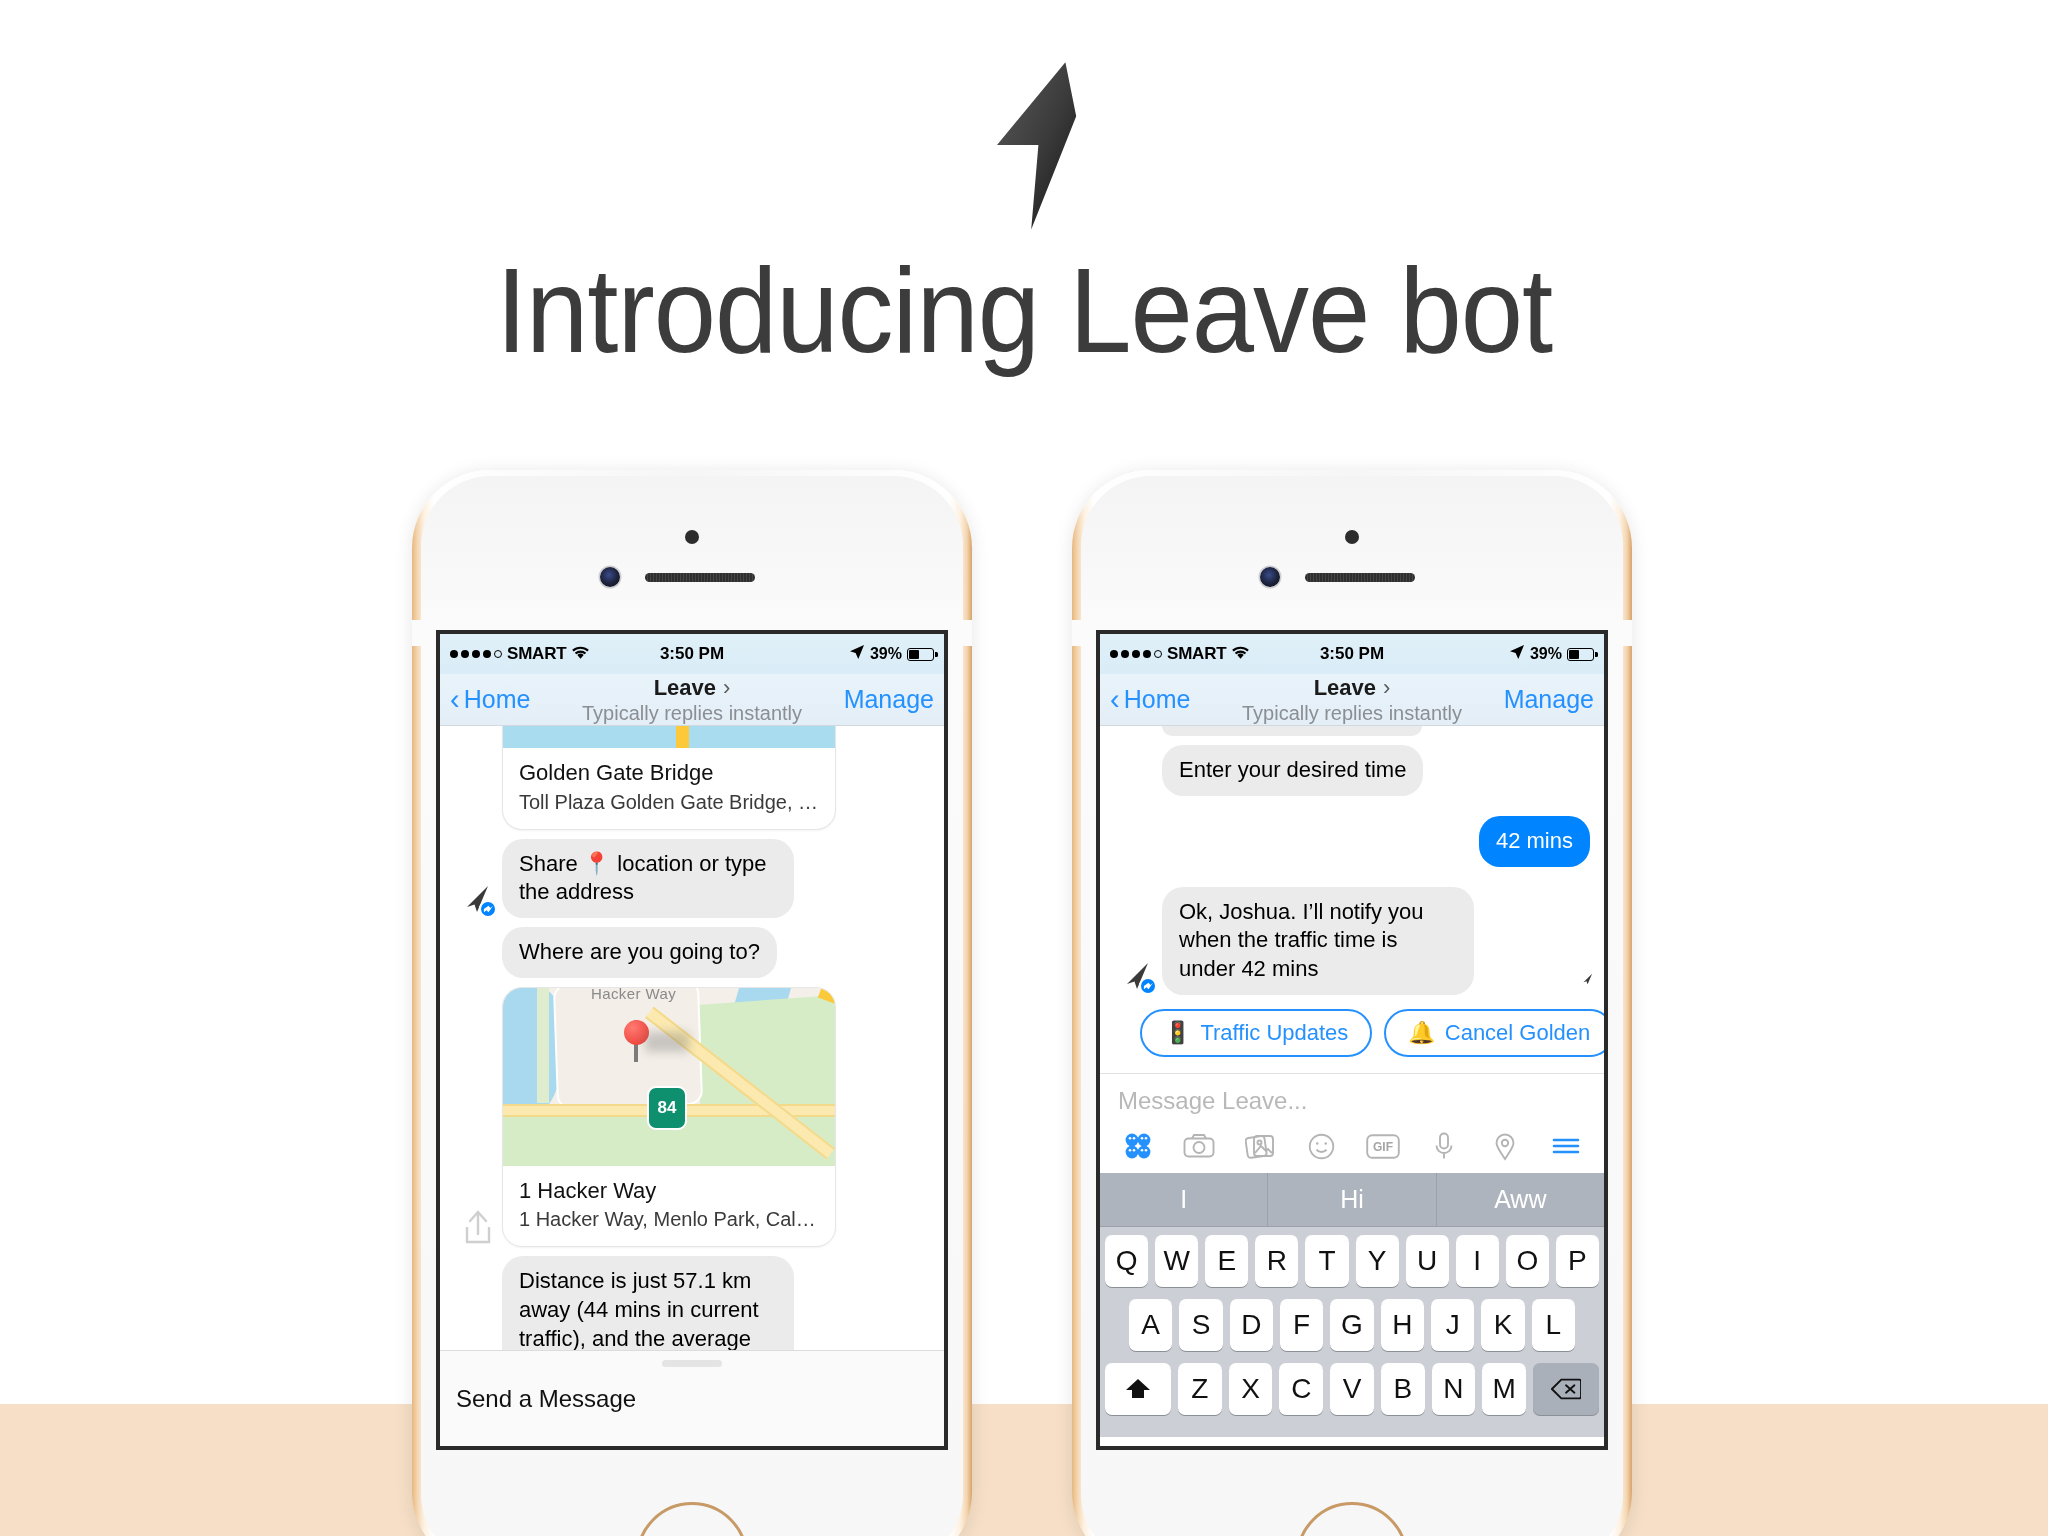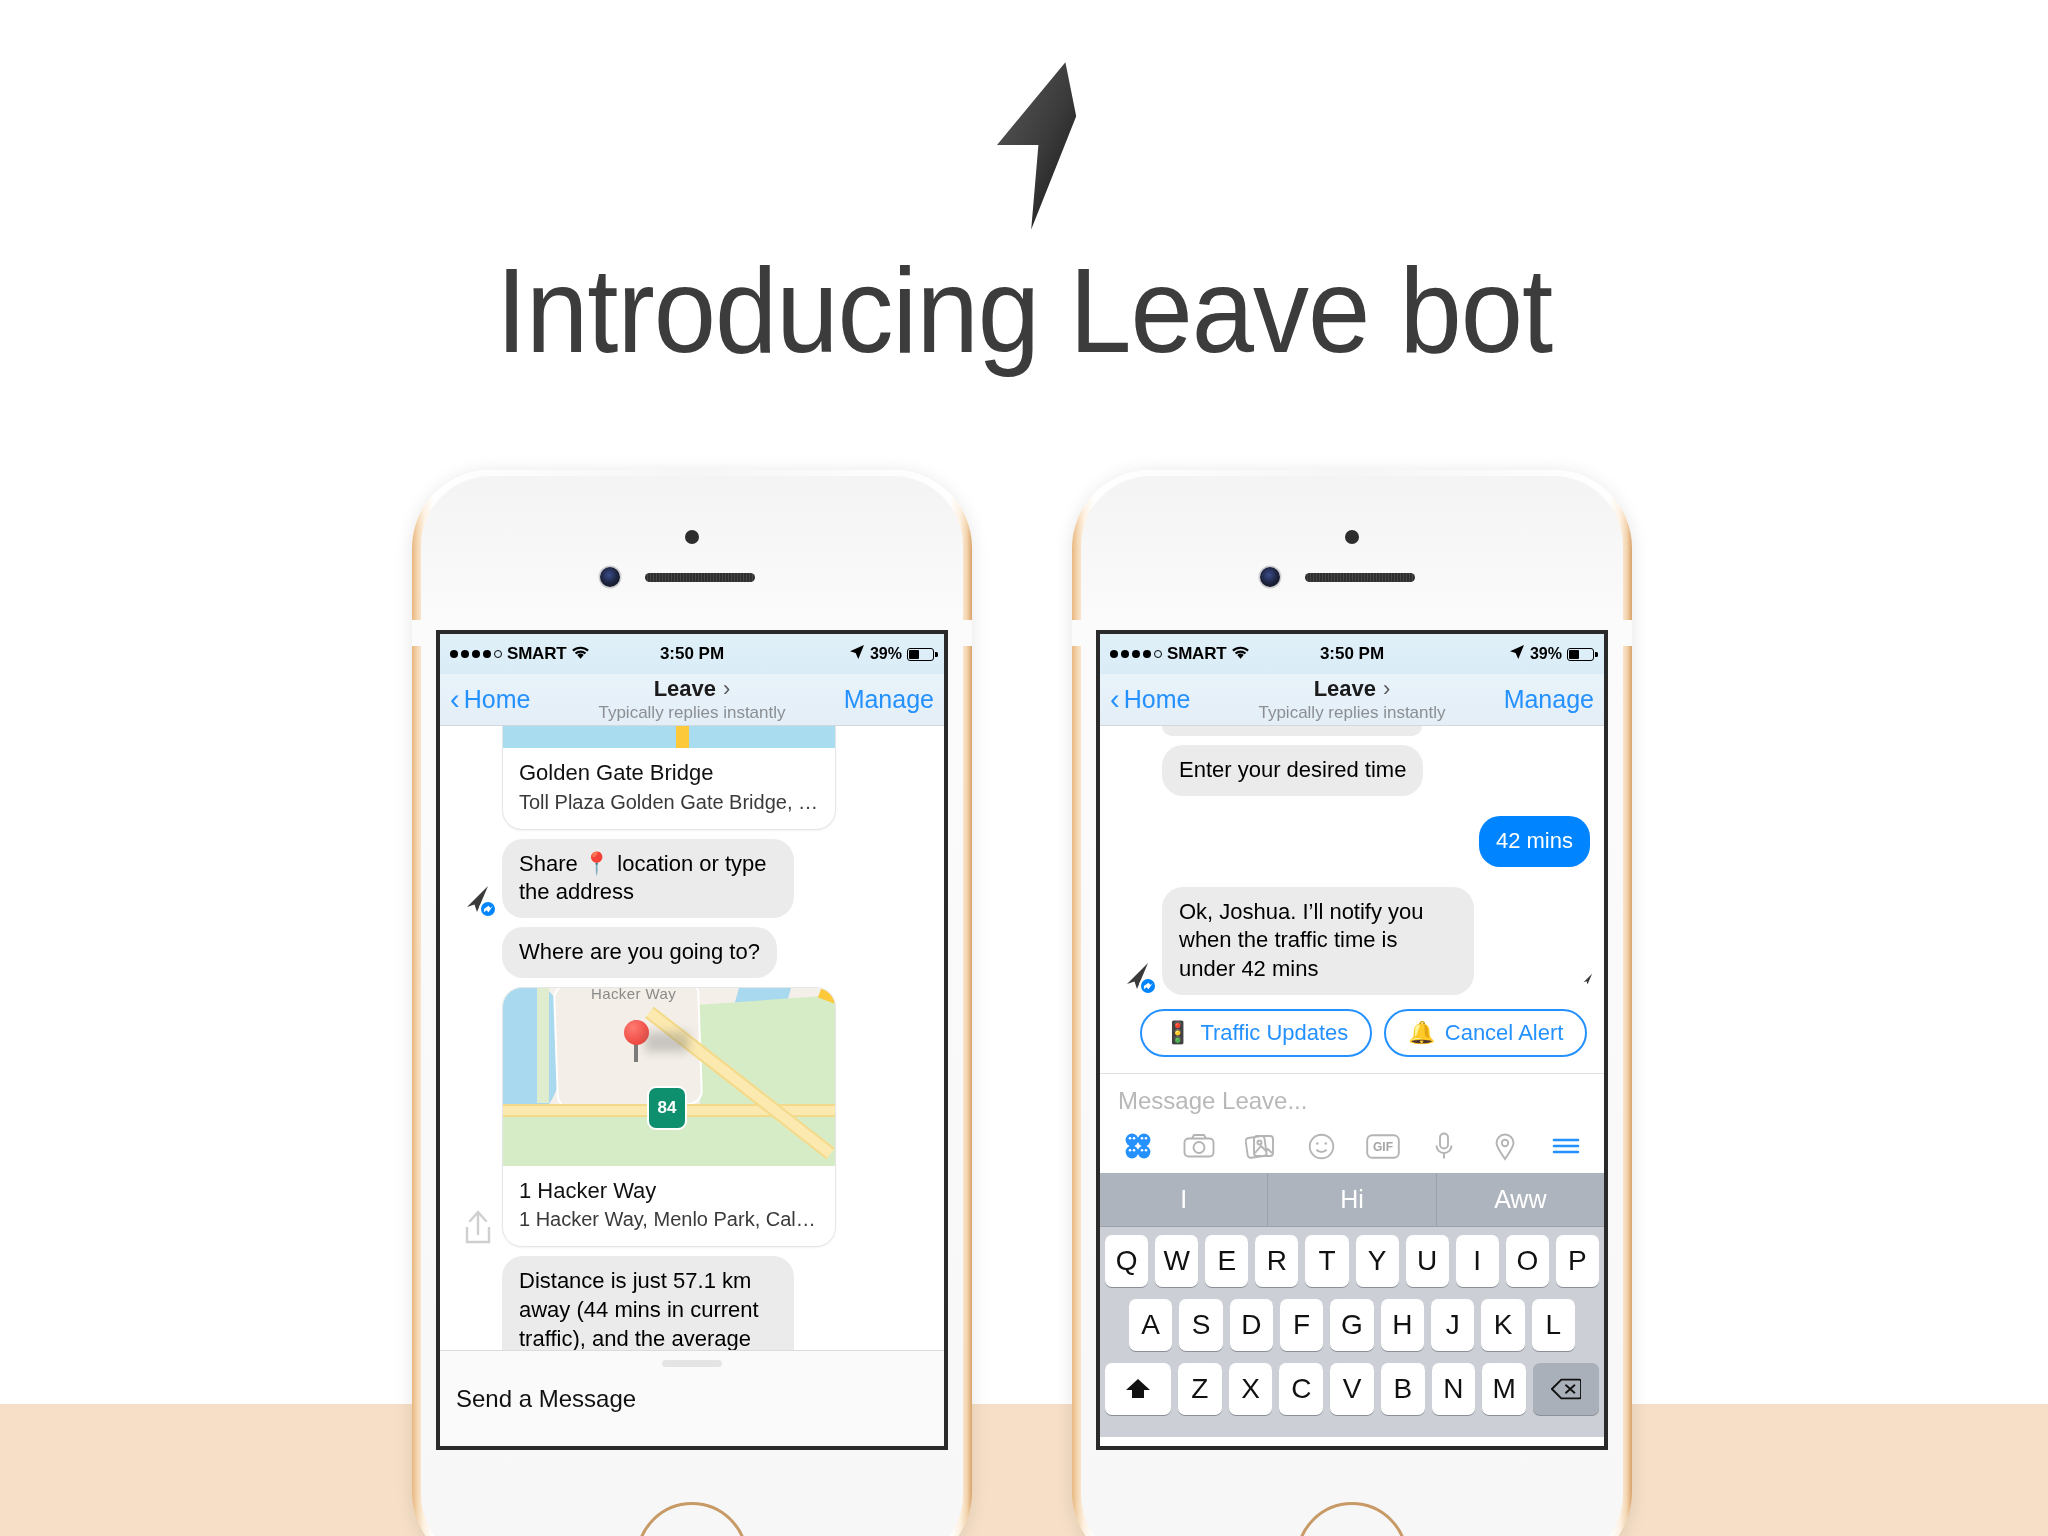--- a/index.html
+++ b/index.html
@@ -148,21 +148,21 @@
     display: flex; align-items: center; position: relative;
     padding: 0 10px;
   }
   .nav-back { display: flex; align-items: center; gap: 4px; color: #2491ff; font-size: 25px; z-index:2;}
   .nav-chev { font-size: 29px; font-weight: 300; line-height: 0.8; }
   .nav-center {
     position: absolute; left: 0; right: 0; text-align: center; pointer-events: none;
   }
   .nav-title { font-size: 22px; font-weight: 600; color: #1b1b1b; display:inline-flex; align-items:center; gap:7px;}
   .nav-title .c { font-weight: 300; color:#5a5a5a; font-size: 22px;}
-  .nav-sub { font-size: 17px; color: #8b8f93; margin-top: 1px; }
+  .nav-sub { font-size: 20px; color: #8b8f93; margin-top: 1px; }
   .nav-manage { margin-left: auto; color: #2491ff; font-size: 25px; z-index:2;}
 
   
   .thread { padding: 0 0 6px 0; position: relative; background:#fff;}
   .row { display: flex; align-items: flex-end; padding: 0 14px; margin-top: 9px; position: relative; }
   .row.right { justify-content: flex-end; }
   .avatar-slot { width: 48px; flex: 0 0 48px; display:flex; align-items:flex-end; justify-content:center; padding-bottom:2px;}
   .bot-avatar { position: relative; width: 34px; height: 34px; }
   .bot-avatar .arrow { position:absolute; left:0; top:0; }
   .bot-badge {
@@ -558,21 +558,21 @@
         </div>
       </div>
 
       <div class="qr-row" style="padding-left:40px;gap:12px">
         <div class="qr">
           <span>🚦</span>
           <span>Traffic Updates</span>
         </div>
         <div class="qr">
           <span>🔔</span>
-          <span>Cancel Alert</span>
+          <span>Cancel Golden</span>
         </div>
       </div>
     </div>
 
     <div class="composer-2">
       <div class="c2-input">Message Leave...</div>
       <div class="c2-icons">
         <div>
           <svg width="28" height="28" viewBox="0 0 28 28">
             <circle cx="8" cy="8" r="6.4" fill="#2491ff"></circle>

